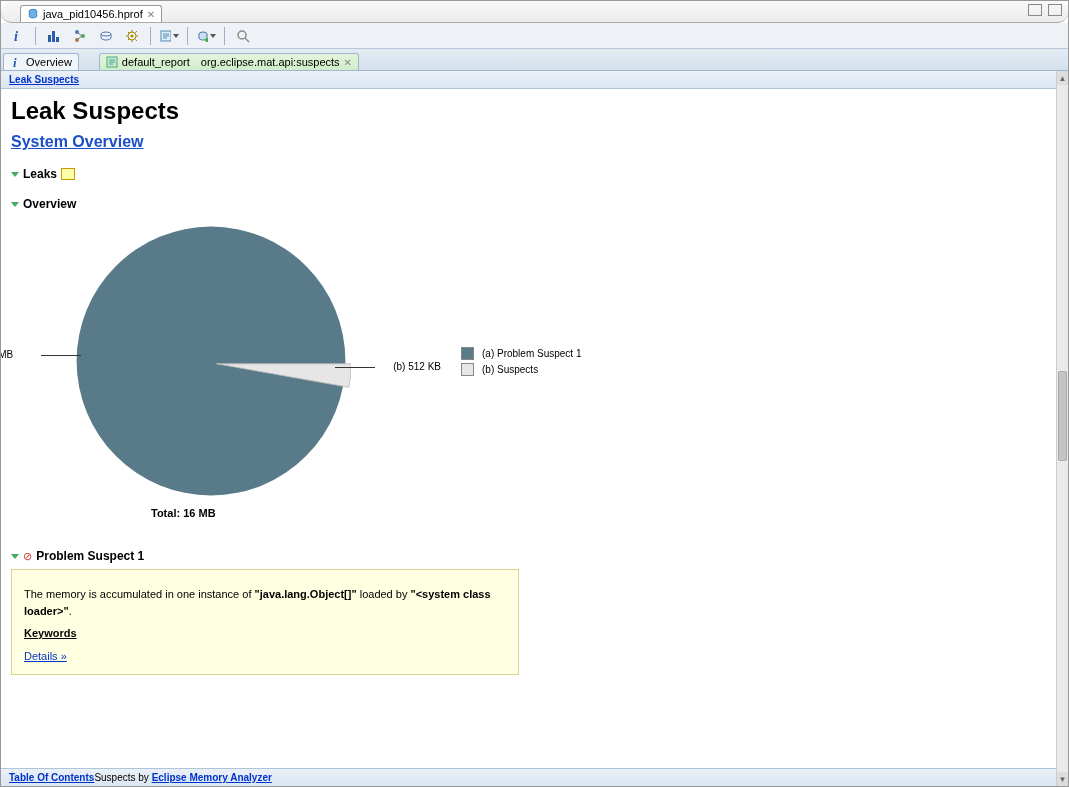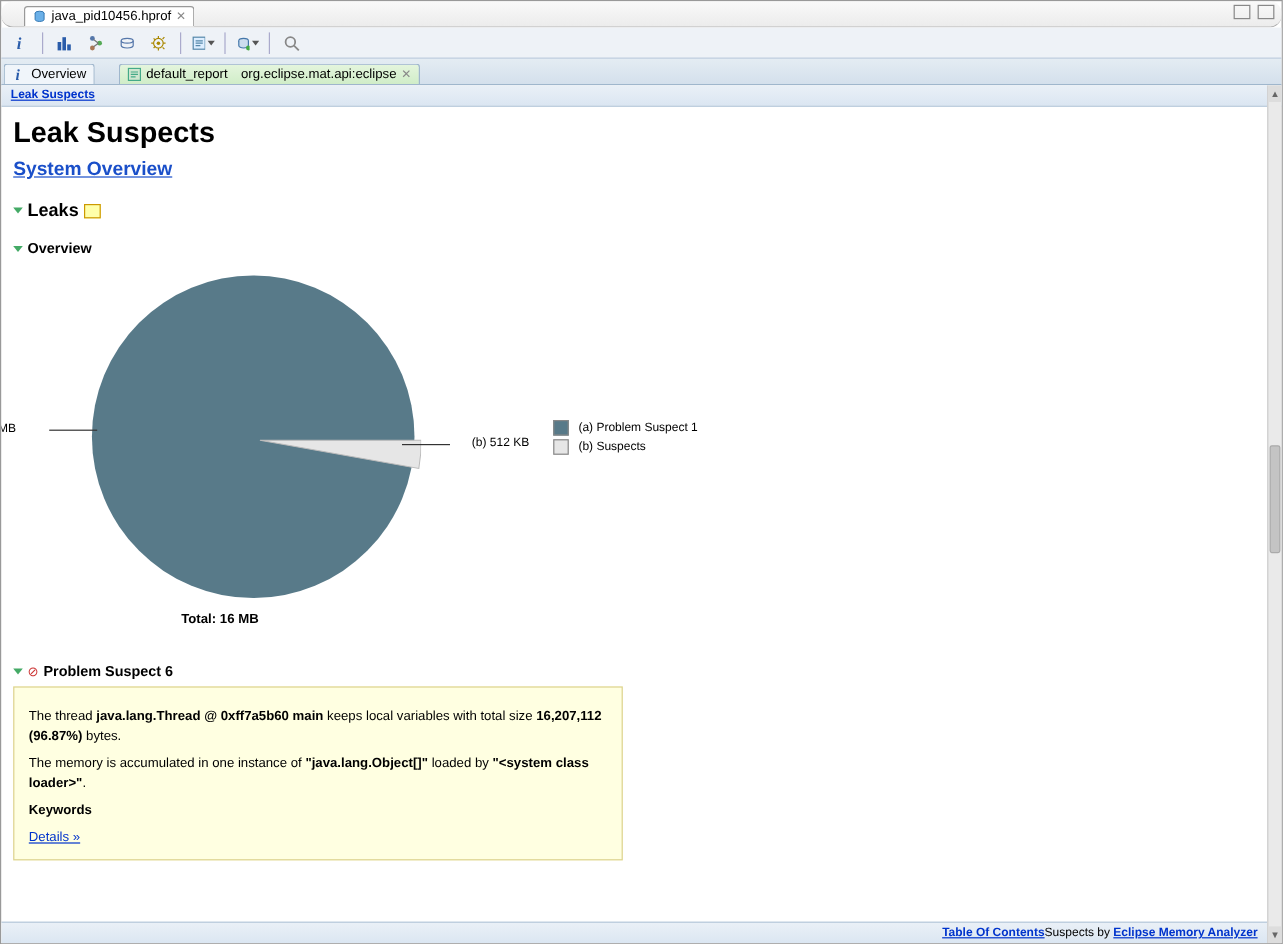--- a/index.html
+++ b/index.html
@@ -17,39 +17,39 @@
 .sub-tab { border: 1px solid #9fb6cc; border-bottom: none; background: #f0f5fa; padding: 2px 6px; display: flex; align-items: center; gap: 4px; font-size: 11px; margin-right: 0; border-radius: 3px 3px 0 0; }
 .sub-tab.active { background: linear-gradient(#e4f5dd, #d0edc8); margin-left: 20px; }
 .content-wrap { position: relative; height: calc(787px - 22px - 26px - 22px - 2px); overflow: hidden; }
 .breadcrumb-bar { background: linear-gradient(#eaf0f7, #dbe6f2); border-bottom: 1px solid #b0c4d8; padding: 3px 8px; font-size: 10px; }
 .breadcrumb-bar a { color: #0033cc; text-decoration: underline; font-weight: bold; cursor: pointer; }
 .report { padding: 4px 10px 10px 10px; height: calc(100% - 38px); overflow-y: auto; }
 h1.title { font-size: 24px; font-weight: bold; font-family: Arial; margin: 4px 0 8px 0; }
 a.syslink { color: #1a4fc9; font-size: 16px; font-weight: bold; text-decoration: underline; font-family: Arial; cursor: pointer; }
 .section-hdr { display: flex; align-items: center; gap: 4px; margin: 16px 0 6px 0; }
 .twisty { width: 0; height: 0; border-top: 5px solid #4a6; border-left: 4px solid transparent; border-right: 4px solid transparent; cursor: pointer; }
-.section-hdr.big .lbl { font-size: 15px; font-weight: bold; font-family: Arial; }
+.section-hdr.big .lbl { font-size: 12px; font-weight: bold; font-family: Arial; }
 .section-hdr.sm .lbl { font-size: 12px; font-weight: bold; font-family: Arial; }
 .clip-icon { width: 14px; height: 12px; border: 1px solid #c90; background: #ffa; display: inline-block; }
 .chart-area { display: flex; align-items: center; margin: 10px 0 6px 60px; }
 .pie-wrap { position: relative; width: 280px; height: 280px; }
 .pie-labels-left { position: absolute; left: -110px; top: 128px; font-size: 10px; }
 .pie-labels-right { position: absolute; right: -90px; top: 140px; font-size: 10px; }
 .leader-l { position:absolute; top:134px; left:-30px; width:40px; height:1px; background:#333;}
 .leader-r { position:absolute; top:146px; right:-24px; width:40px; height:1px; background:#333;}
 .pie-svg { width: 280px; height: 280px; }
 .total-lbl { text-align: left; font-size: 11px; font-weight: bold; margin-top: 4px; margin-left: 140px; width: 280px; }
 .legend { margin-left: 110px; }
 .legend-row { display: flex; align-items: center; gap: 8px; margin: 3px 0; font-size: 10px; }
 .sw { width: 13px; height: 13px; border: 1px solid #888; }
 .suspect-box { border: 1px solid #dcd28e; background: #ffffe1; padding: 10px 12px; width: 508px; margin: 6px 0; font-size: 11px; line-height: 1.5; }
 .suspect-box p { margin: 6px 0; }
 .suspect-box a { color: #0033cc; text-decoration: underline; cursor: pointer; }
-.kw-head { font-weight: bold; margin-top: 10px; }
-.footer-bar { position: absolute; bottom: 0; left: 0; right: 12px; background: linear-gradient(#eaf0f7, #dbe6f2); border-top: 1px solid #b0c4d8; padding: 3px 8px; font-size: 10px; display: flex; justify-content: flex-end; }
+.kw-head { font-weight: bold; margin-top: 10px; text-decoration: underline; }
+.footer-bar { position: absolute; bottom: 0; left: 0; right: 12px; background: linear-gradient(#eaf0f7, #dbe6f2); border-top: 1px solid #b0c4d8; padding: 3px 8px; font-size: 10px; display: flex; justify-content: flex-start; }
 .footer-bar a { color: #0033cc; text-decoration: underline; font-weight: bold; cursor: pointer; }
 .vscroll { position: absolute; right: 0; top: 0; bottom: 0; width: 12px; background: #eaeaea; border-left: 1px solid #ccc; }
 .vscroll .up, .vscroll .dn { height: 14px; background: #ddd; display:flex; align-items:center; justify-content:center; font-size:8px; color:#666;}
 .vscroll .thumb { position: absolute; left: 1px; right: 1px; top: 300px; height: 90px; background: #c4c4c4; border: 1px solid #aaa; border-radius: 2px; }
 .close-x { color: #888; font-size: 10px; cursor: pointer; }
 </style>
 </head>
 <body>
 
 <div class="top-tab-bar">
@@ -132,21 +132,21 @@
         <text x="3" y="11" font-size="13" font-family="serif" font-style="italic" fill="#2a5caa" font-weight="bold">i</text>
       </svg>
     <span>Overview</span>
   </div>
   <div class="sub-tab active">
     <svg width="12" height="12">
         <rect x="1" y="1" width="10" height="10" fill="#cfe6cf" stroke="#4a8"></rect>
         <path d="M3 4h6M3 6h6M3 8h4" stroke="#4a8"></path>
       </svg>
     <span>default_report</span>&nbsp;
-    <span>org.eclipse.mat.api:eclipse</span>
+    <span>org.eclipse.mat.api:suspects</span>
     <span class="close-x">✕</span>
   </div>
 </div>
 
 <div class="content-wrap">
   <div class="breadcrumb-bar">
     <a>Leak Suspects</a>
   </div>
 
   <div class="report">
@@ -184,27 +184,24 @@
             <span class="sw" style="background:#e6e6e6"></span>
             <span>(b) Suspects</span>
           </div>
       </div>
     </div>
     <div class="total-lbl">Total: 16 MB</div>
 
     <div class="section-hdr sm" style="margin-top:30px">
       <span class="twisty"></span>
       <span style="color:#c33;font-size:11px">⊘</span>
-      <span class="lbl">Problem Suspect 6</span>
+      <span class="lbl">Problem Suspect 1</span>
     </div>
 
     <div class="suspect-box">
-      <p>
-        <span>The thread </span><b>java.lang.Thread @ 0xff7a5b60 main</b><span> keeps local variables with total size </span><b>16,207,112 (96.87%)</b><span> bytes.</span>
-      </p>
       <p>
         <span>The memory is accumulated in one instance of </span><b>"java.lang.Object[]"</b><span> loaded by </span><b>"&lt;system class loader&gt;"</b><span>.</span>
       </p>
       <p class="kw-head">Keywords</p>
       <a>Details »</a>
     </div>
   </div>
 
   <div class="footer-bar">
     <a>Table Of Contents</a>

